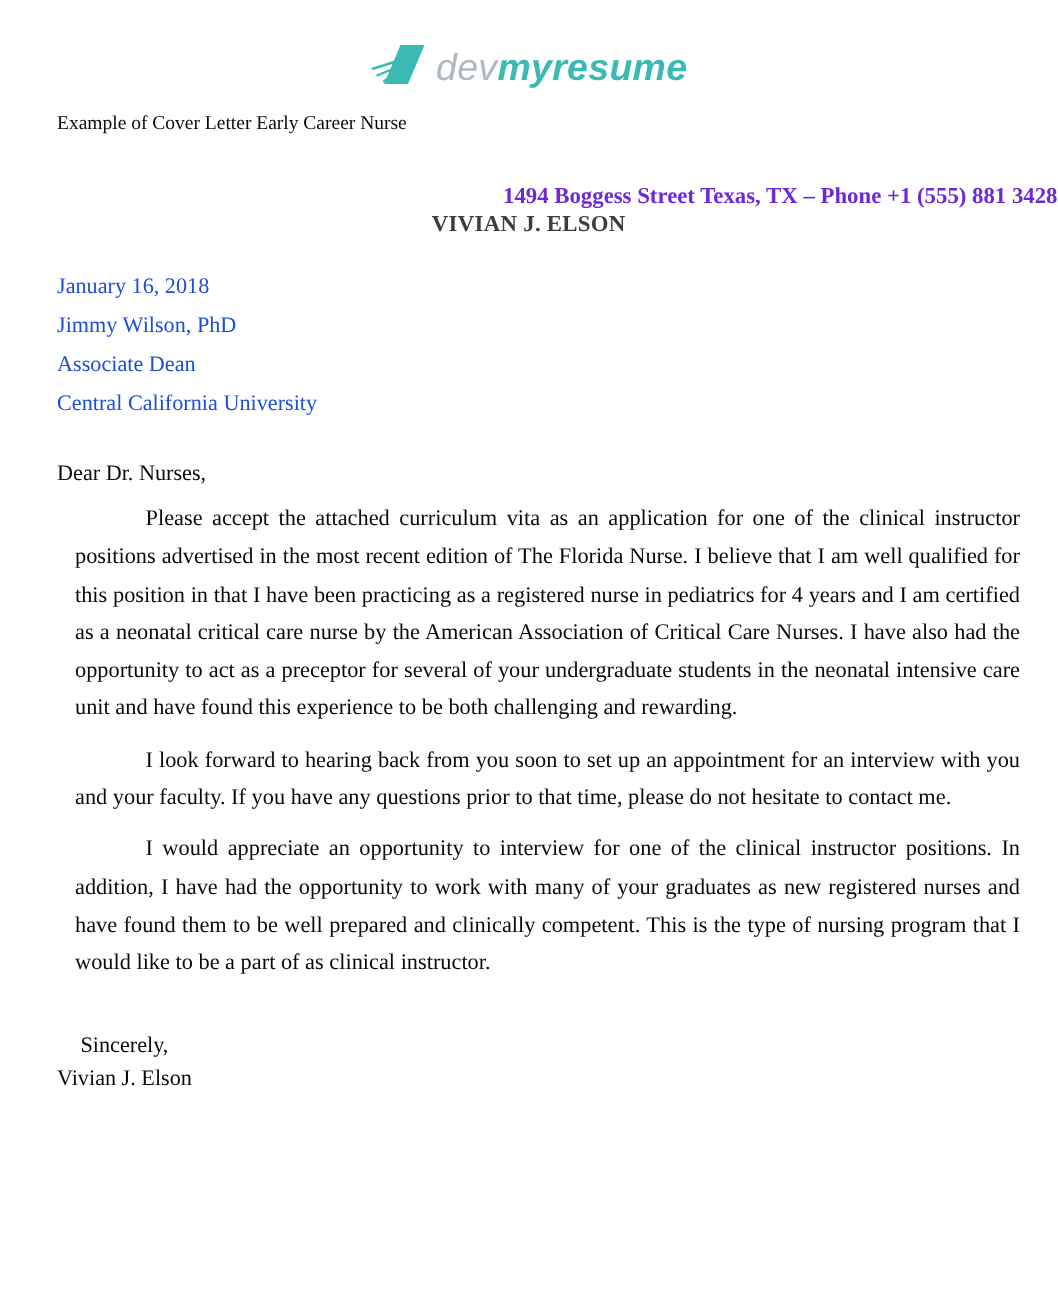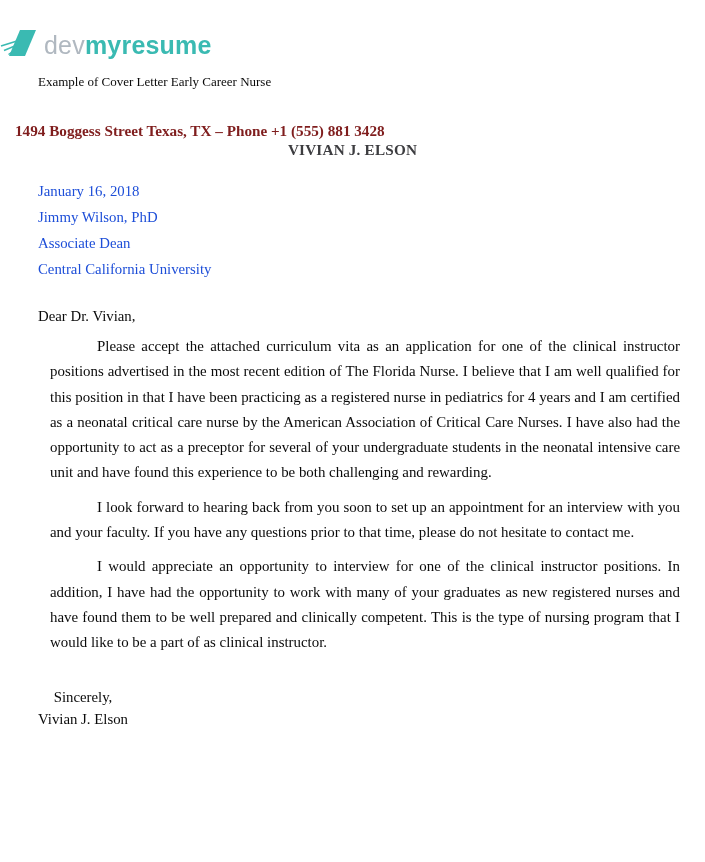--- a/index.html
+++ b/index.html
@@ -17,21 +17,23 @@
     overflow: hidden;
   }
 
   
   .logo {
     position: absolute;
     top: 27px;
     left: 0;
     right: 0;
     display: flex;
+    justify-content: center;
     align-items: center;
+    font-style: italic;
   }
   .logo-icon-wrap {
     width: 40px;
     height: 34px;
     margin-right: 4px;
     margin-top: 2px;
   }
   .logo-text {
     font-family: "Liberation Sans", "DejaVu Sans", sans-serif;
     font-size: 25px;
@@ -56,25 +58,24 @@
     font-size: 13px;
     color: #0a0a0a;
   }
 
   
   .contact-line {
     position: absolute;
     top: 122px;
     left: 0;
     right: 0;
-    text-align: left;
+    text-align: right;
     font-size: 15.2px;
     font-weight: bold;
-    color: #7f1d1d;
-    margin-left: 15px;
+    color: #6d28d9;
   }
   .name-header {
     position: absolute;
     top: 141px;
     left: 0;
     right: 0;
     text-align: center;
     font-size: 15.2px;
     font-weight: bold;
     color: #3d3d40;
@@ -145,21 +146,21 @@
   <div class="contact-line">1494 Boggess Street Texas, TX – Phone +1 (555) 881 3428</div>
   <div class="name-header">VIVIAN J. ELSON</div>
 
   <div class="addr-block">
     <div>January 16, 2018</div>
     <div>Jimmy Wilson, PhD</div>
     <div>Associate Dean</div>
     <div>Central California University</div>
   </div>
 
-  <div class="salutation">Dear Dr. Vivian,</div>
+  <div class="salutation">Dear Dr. Nurses,</div>
 
   <div class="letter-body">
     <p>Please accept the attached curriculum vita as an application for one of the clinical instructor positions advertised in the most recent edition of The Florida Nurse. I believe that I am well qualified for this position in that I have been practicing as a registered nurse in pediatrics for 4 years and I am certified as a neonatal critical care nurse by the American Association of Critical Care Nurses. I have also had the opportunity to act as a preceptor for several of your undergraduate students in the neonatal intensive care unit and have found this experience to be both challenging and rewarding.</p>
     <p>I look forward to hearing back from you soon to set up an appointment for an interview with you and your faculty. If you have any questions prior to that time, please do not hesitate to contact me.</p>
     <p>I would appreciate an opportunity to interview for one of the clinical instructor positions. In addition, I have had the opportunity to work with many of your graduates as new registered nurses and have found them to be well prepared and clinically competent. This is the type of nursing program that I would like to be a part of as clinical instructor.</p>
   </div>
 
   <div class="closing-block">
     <div>Sincerely,</div>
     <div>Vivian J. Elson</div>

